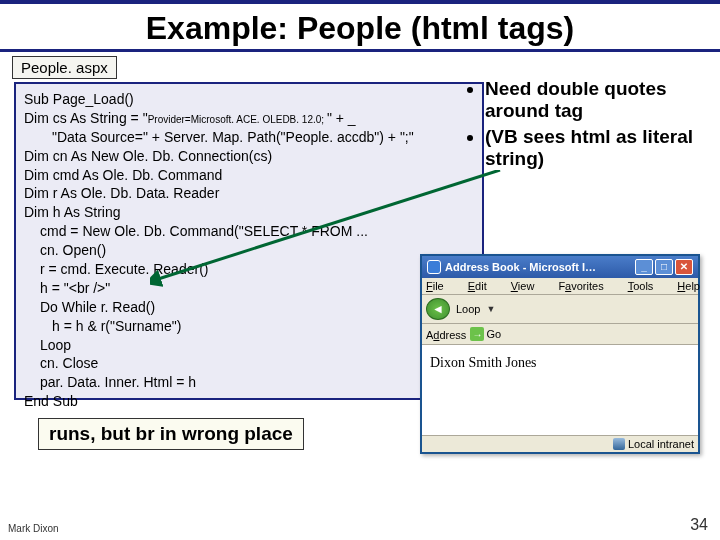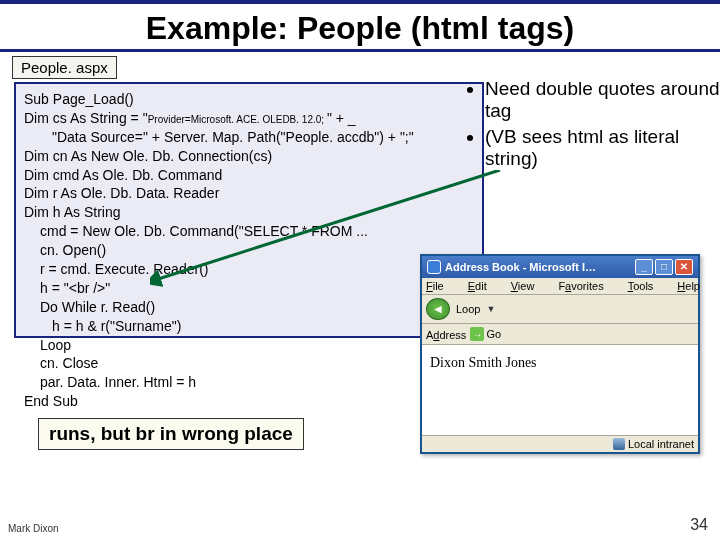--- a/index.html
+++ b/index.html
@@ -1,26 +1,26 @@
 <!DOCTYPE html>
 <html><head>
 <meta charset="utf-8">
 <style>
   * { margin: 0; padding: 0; box-sizing: border-box; }
   body { width: 720px; height: 540px; background: #fff; font-family: Arial, sans-serif; position: relative; overflow: hidden; }
   .top-line { height: 4px; background: #1a237e; width: 100%; }
   .title { font-size: 32px; font-weight: bold; text-align: center; padding: 6px 0 2px; }
   .title-underline { height: 3px; background: #1a237e; width: 100%; }
   .filename-box { border:1px solid #333; background:#f5f5f0; padding:2px 8px; font-size:15px; position:absolute; left:12px; top:56px; }
-  .code-box { position:absolute; left:14px; top:82px; width:470px; height:256px; border:2px solid #1a237e; background:#ebebf5; padding:6px 8px; font-size:14px; line-height:1.35; white-space:nowrap; }
+  .code-box { position:absolute; left:14px; top:82px; width:470px; height:318px; border:2px solid #1a237e; background:#ebebf5; padding:6px 8px; font-size:14px; line-height:1.35; white-space:nowrap; }
   .code-line { display:block; }
   .indent1 { padding-left: 28px; }
   .indent2 { padding-left: 16px; }
   .small { font-size:10px; }
-  .bullets { position:absolute; left:465px; top:78px; font-size:19px; font-weight:normal; }
+  .bullets { position:absolute; left:465px; top:78px; font-size:19px; font-weight:bold; }
   .bullets li { list-style: disc; margin-left:20px; margin-bottom:4px; }
   .arrow-svg { position:absolute; left:150px; top:170px; pointer-events:none; }
   .caption-box { position:absolute; left:38px; top:418px; border:1px solid #333; background:#fbfbf0; padding:4px 10px; font-size:19px; font-weight:bold; }
   .browser { position:absolute; left:420px; top:254px; width:280px; border:2px solid #1a5490; background:#ece9d8; font-size:11px; box-shadow:2px 2px 4px rgba(0,0,0,0.3); }
   .browser-titlebar { background:linear-gradient(#4a7dc9,#2d5aa8); color:#fff; padding:3px 5px; display:flex; align-items:center; justify-content:space-between; font-weight:bold; }
   .browser-titlebar .left { display:flex; align-items:center; gap:4px; }
   .ie-icon { width:14px; height:14px; background:#3b7dd8; border:1px solid #fff; border-radius:3px; display:inline-block; position:relative; }
   .win-btns { display:flex; gap:2px; }
   .win-btn { width:18px; height:16px; background:#5c8fd6; border:1px solid #fff; color:#fff; font-size:10px; text-align:center; line-height:13px; border-radius:2px; }
   .win-btn.close { background:#d9553b; }

